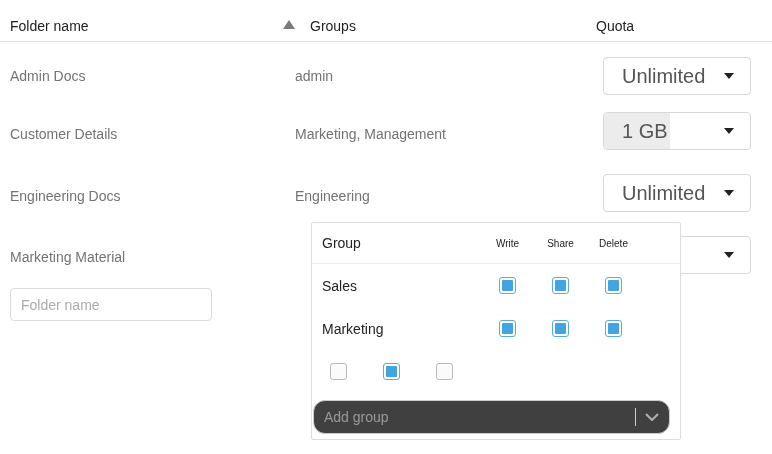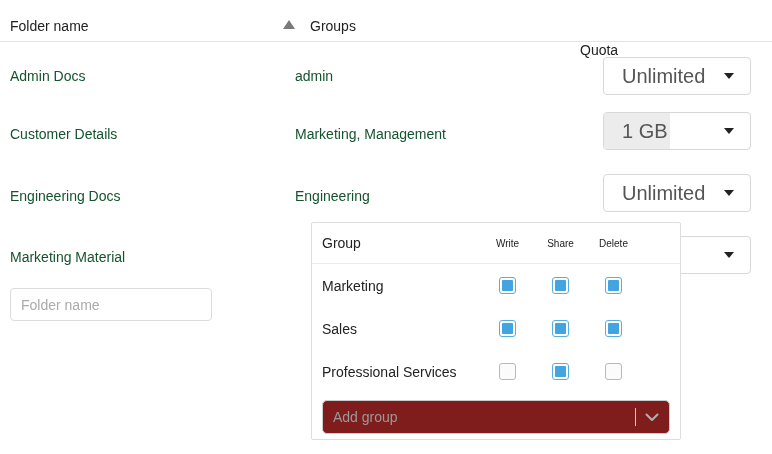--- a/index.html
+++ b/index.html
@@ -4,28 +4,28 @@
 <style>
   * { margin:0; padding:0; box-sizing:border-box; }
   html,body { background:#fff; }
   body { font-family:"Liberation Sans", sans-serif; font-size:14px; color:#222; }
   .screen { position:relative; width:772px; height:454px; background:#fff; overflow:hidden; }
 
   
   .th { position:absolute; top:18px; font-size:14px; color:#222; cursor:pointer; }
   .th-folder { left:10px; }
   .th-groups { left:310px; }
-  .th-quota  { left:580px;margin-top:24px; }
+  .th-quota  { left:596px; }
   .sort-asc { position:absolute; left:283px; top:20px; width:0; height:0;
               border-left:6px solid transparent; border-right:6px solid transparent;
               border-bottom:9px solid #7a7a7a; cursor:pointer; }
   .header-divider { position:absolute; left:0; top:41px; width:772px; height:1px; background:#e4e4e4; }
 
   
-  .cell { position:absolute; font-size:14px; color:#14532d; white-space:nowrap; }
+  .cell { position:absolute; font-size:14px; color:#737373; white-space:nowrap; }
   .cell-folder { left:10px; }
   .cell-groups { left:295px; }
 
   .quota-select { position:absolute; left:603px; width:148px; height:38px;
                   border:1px solid #d8d8d8; border-radius:4px; background:#fff;
                   cursor:pointer; overflow:hidden; }
   .quota-fill { position:absolute; left:0; top:0; bottom:0; background:#ececec; }
   .quota-value { position:absolute; left:18px; top:50%; transform:translateY(-50%);
                  color:#555; font-size:20px; }
   .caret-down { position:absolute; right:16px; top:50%; margin-top:-3px; width:0; height:0;
@@ -53,22 +53,22 @@
   .p-check-col { width:53px; text-align:center; font-size:10px; color:#222; flex:none; }
 
   .checkbox { display:inline-block; position:relative; width:17px; height:17px;
               border:1px solid #b9b9b9; border-radius:3px; background:#fbfbfb;
               vertical-align:middle; cursor:pointer; }
   .checkbox[data-checked="true"] { border-color:#58ade2; background:#fff; }
   .checkbox .checkbox-inner { display:none; }
   .checkbox[data-checked="true"] .checkbox-inner { display:block; position:absolute;
               left:2px; top:2px; right:2px; bottom:2px; background:#42a4e0; border-radius:1px; }
 
-  .add-group { position:relative; margin:7px 10px 0 10px; height:34px;
-               border:1px solid #ccc; border-radius:5px; background:#7f1d1d; cursor:pointer; }
+  .add-group { position:relative; margin:7px 10px 0 1px; height:34px;
+               border:1px solid #ccc; border-radius:12px; background:#404040; cursor:pointer; }
   .add-group-placeholder { position:absolute; left:10px; top:50%; transform:translateY(-50%);
                color:#9a9a9a; font-size:14px; }
   .add-group-arrow { position:absolute; right:0; top:0; bottom:0; width:34px;
                display:flex; align-items:center; justify-content:center; }
   .add-group-arrow::before { content:""; position:absolute; left:0; top:7px; bottom:7px;
                width:1px; background:#ccc; }
   .chevron-svg { display:block; }
 </style>
 </head>
 <body>
@@ -116,35 +116,34 @@
 
   <div class="popup">
     <div class="p-row p-header">
       <span class="p-group-col">Group</span>
       <span class="p-check-col">Write</span>
       <span class="p-check-col">Share</span>
       <span class="p-check-col">Delete</span>
     </div>
 
     <div class="p-row p-body-row">
+      <span class="p-group-col">Sales</span>
+      <span class="p-check-col"><span class="checkbox" data-checked="true"><span class="checkbox-inner"></span></span></span>
+      <span class="p-check-col"><span class="checkbox" data-checked="true"><span class="checkbox-inner"></span></span></span>
+      <span class="p-check-col"><span class="checkbox" data-checked="true"><span class="checkbox-inner"></span></span></span>
+    </div>
+
+    <div class="p-row p-body-row">
       <span class="p-group-col">Marketing</span>
       <span class="p-check-col"><span class="checkbox" data-checked="true"><span class="checkbox-inner"></span></span></span>
       <span class="p-check-col"><span class="checkbox" data-checked="true"><span class="checkbox-inner"></span></span></span>
       <span class="p-check-col"><span class="checkbox" data-checked="true"><span class="checkbox-inner"></span></span></span>
     </div>
 
     <div class="p-row p-body-row">
-      <span class="p-group-col">Sales</span>
-      <span class="p-check-col"><span class="checkbox" data-checked="true"><span class="checkbox-inner"></span></span></span>
-      <span class="p-check-col"><span class="checkbox" data-checked="true"><span class="checkbox-inner"></span></span></span>
-      <span class="p-check-col"><span class="checkbox" data-checked="true"><span class="checkbox-inner"></span></span></span>
-    </div>
-
-    <div class="p-row p-body-row">
-      <span class="p-group-col">Professional Services</span>
       <span class="p-check-col"><span class="checkbox" data-checked="false"></span></span>
       <span class="p-check-col"><span class="checkbox" data-checked="true"><span class="checkbox-inner"></span></span></span>
       <span class="p-check-col"><span class="checkbox" data-checked="false"></span></span>
     </div>
 
     <div class="add-group">
       <span class="add-group-placeholder">Add group</span>
       <span class="add-group-arrow">
         <svg class="chevron-svg" width="14" height="9" viewBox="0 0 14 9">
           <polyline points="1.5,1.5 7,7 12.5,1.5" fill="none" stroke="#b0b0b0" stroke-width="2" stroke-linecap="round" stroke-linejoin="round"></polyline>

